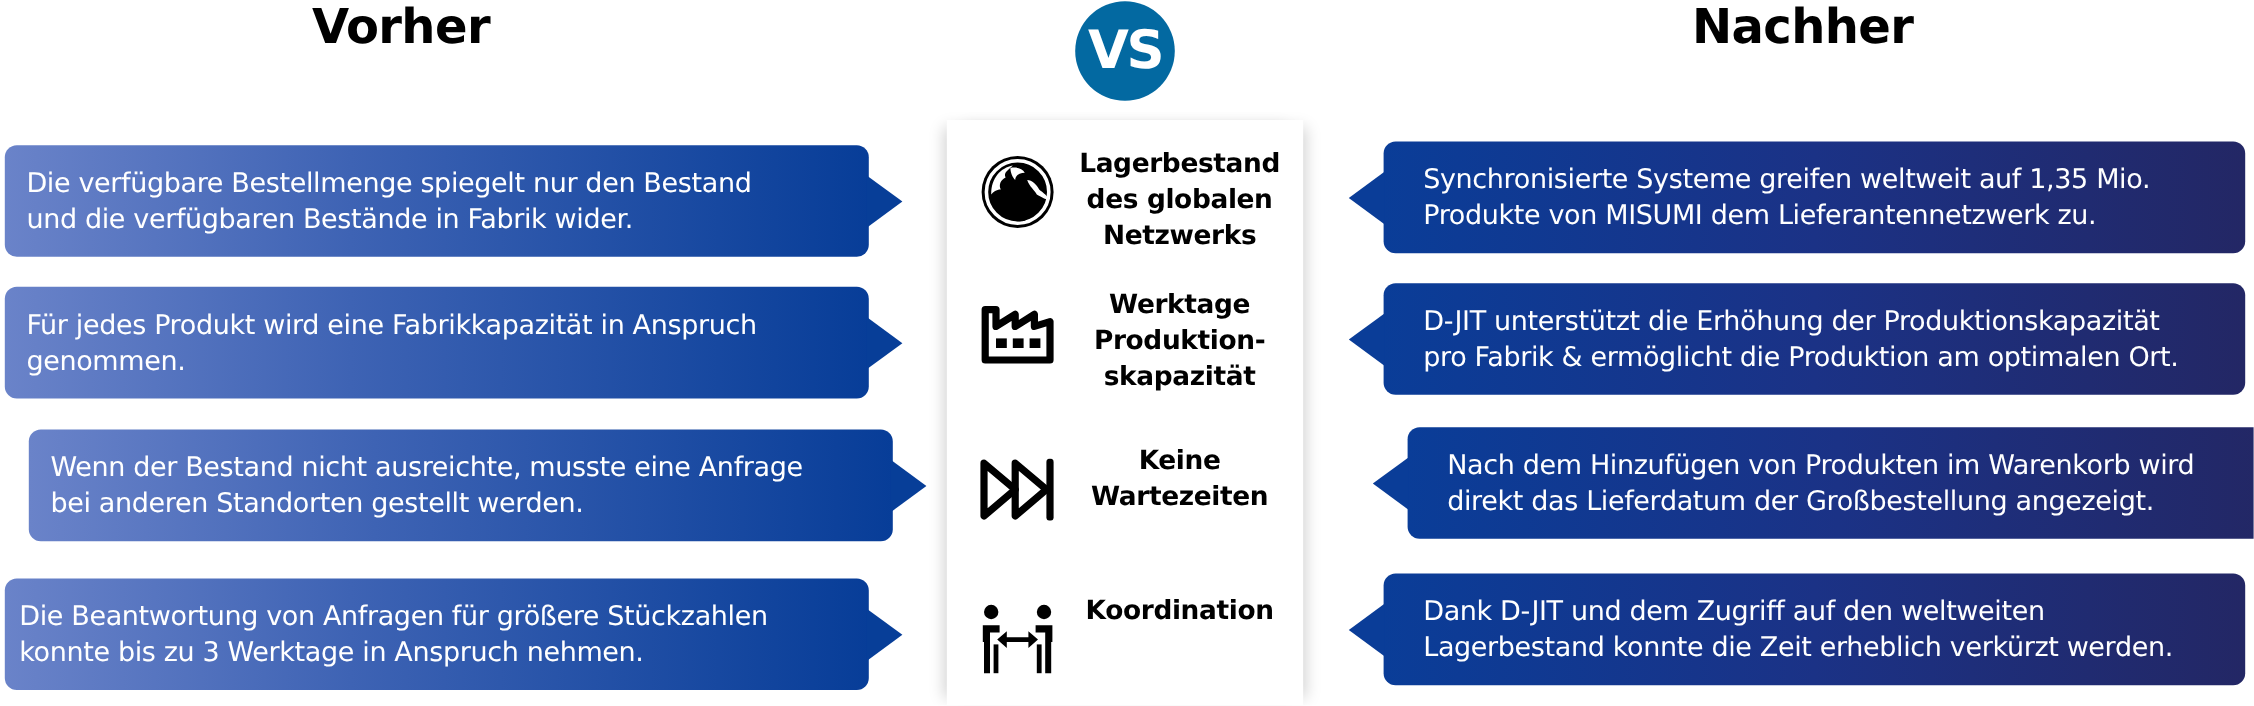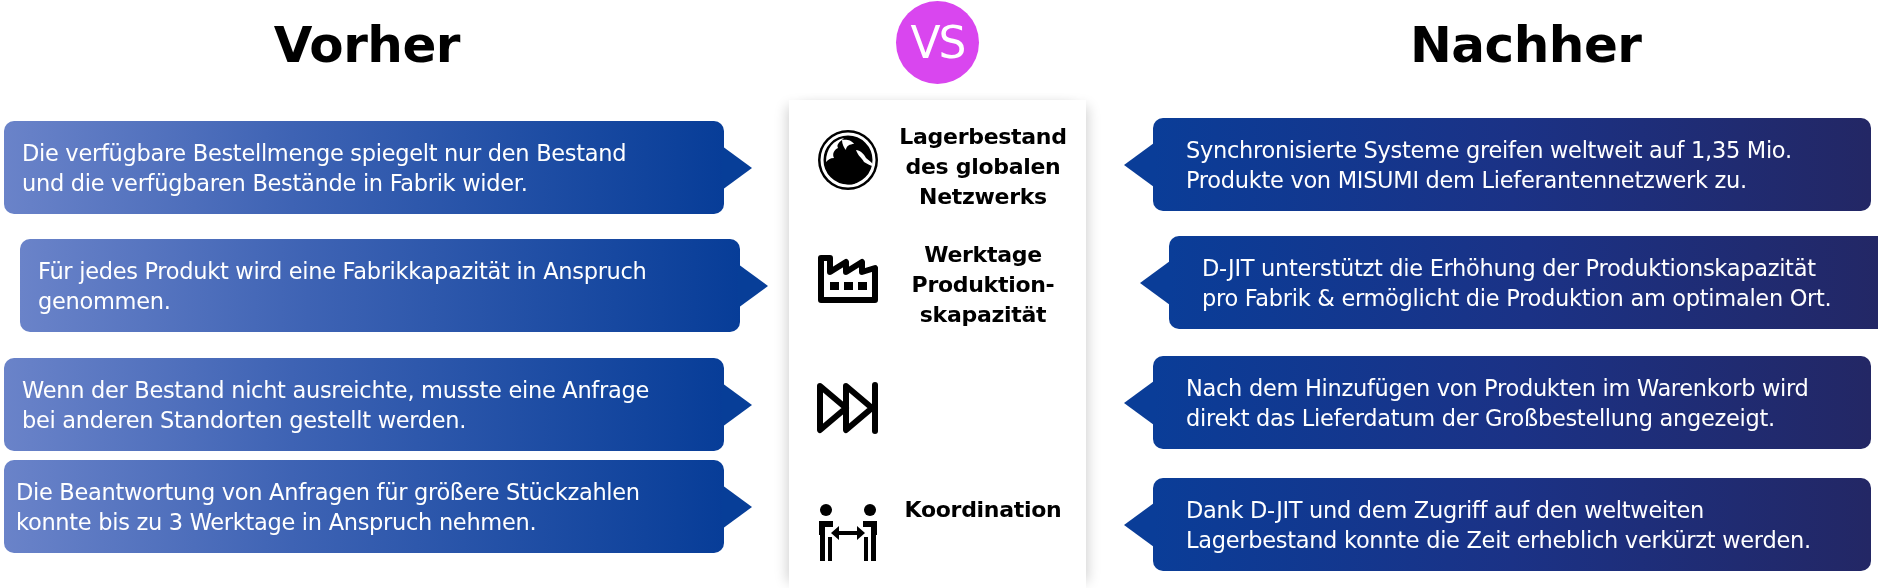--- a/index.html
+++ b/index.html
@@ -1,30 +1,30 @@
 <!DOCTYPE html>
 <html><head>
 <meta charset="utf-8">
 <style>
   html, body { margin: 0; padding: 0; }
   body {
     width: 1878px; height: 588px; background: #ffffff; position: relative; overflow: hidden;
     font-family: "Liberation Sans", "DejaVu Sans", sans-serif;
   }
   .heading {
-    position: absolute; top: 16px; font-weight: bold; font-size: 50px; color: #000;
-    font-family: "DejaVu Sans", sans-serif; letter-spacing: -0.5px; text-align: right;
+    position: absolute; top: 0; font-weight: bold; font-size: 40px; color: #000;
+    font-family: "DejaVu Sans", sans-serif; letter-spacing: -0.5px; text-align: left;
   }
   #heading-before { left: 260px; width: 200px; }
   #heading-after  { left: 1410px; width: 200px; }
 
   .vs-badge {
     position: absolute; left: 896px; top: 1px; width: 83px; height: 83px; border-radius: 50%;
-    background: #d946ef; color: #ffffff; display: flex; align-items: center; justify-content: center;
-    font-family: "DejaVu Sans", sans-serif; font-weight: 400; font-size: 44px; letter-spacing: -2px;
+    background: #0369a1; color: #ffffff; display: flex; align-items: center; justify-content: center;
+    font-family: "DejaVu Sans", sans-serif; font-weight: 700; font-size: 44px; letter-spacing: -2px;
   }
 
   .center-panel {
     position: absolute; left: 789px; top: 100px; width: 297px; height: 488px; background: #fff;
     box-shadow: -8px 0 12px -6px rgba(0,0,0,0.18), 8px 0 12px -6px rgba(0,0,0,0.18);
   }
 
   .bubble {
     position: absolute; height: 93px; border-radius: 10px; color: #fff;
     font-family: "DejaVu Sans", sans-serif; font-size: 22.5px; line-height: 30px;
@@ -43,23 +43,23 @@
   .bubble.right {
     left: 1153px; width: 718px; padding-left: 33px; padding-right: 10px;
     background: linear-gradient(90deg, #0a3d98 0%, #1b3286 50%, #232765 100%);
   }
   .bubble.right::before {
     content: ""; position: absolute; left: -29px; top: 50%; margin-top: -22px;
     border-top: 22px solid transparent; border-bottom: 22px solid transparent;
     border-right: 30px solid #0a3d98;
   }
   .row0 { top: 121px; }
-  .row1 { top: 239px; margin-left: 16px; }
-  .row2 { top: 358px; }
-  .row3 { top: 460px; }
+  .row1 { top: 239px; }
+  .row2 { top: 358px; margin-left: 20px; }
+  .row3 { top: 482px; }
   .bubble.right.row0 { top: 118px; }
   .bubble.right.row1 { top: 236px; }
   .bubble.right.row2 { top: 356px; }
   .bubble.right.row3 { top: 478px; }
 
   .feature {
     position: absolute; left: 810px; width: 270px; display: flex; 
   }
   .feature .icon { width: 76px; height: 76px; flex: 0 0 76px; display: flex; align-items: center; justify-content: center; }
   .feature .label {
@@ -141,20 +141,24 @@
 </div>
 
 <div class="feature f2">
   <div class="icon">
     <svg width="66" height="52" viewBox="0 0 66 52">
       <path d="M5 4 L31 26 L5 48 Z" fill="none" stroke="#000" stroke-width="6" stroke-linejoin="round"></path>
       <path d="M31 4 L57 26 L31 48 Z" fill="none" stroke="#000" stroke-width="6" stroke-linejoin="round"></path>
       <line x1="60" y1="3" x2="60" y2="49" stroke="#000" stroke-width="6" stroke-linecap="round"></line>
     </svg>
   </div>
+  <div class="label">
+    <span>Keine</span>
+    <span>Wartezeiten</span>
+  </div>
 </div>
 
 <div class="feature f3">
   <div class="icon">
     <svg width="66" height="60" viewBox="0 0 66 60">
       <circle cx="11" cy="7" r="6" fill="#000"></circle>
       <circle cx="55" cy="7" r="6" fill="#000"></circle>
       <path d="M4 18 L18 18 L18 24 L10 24 L10 58 L5 58 L5 32 L4 32 Z" fill="#000"></path>
       <rect x="13" y="34" width="4" height="24" fill="#000"></rect>
       <path d="M62 18 L48 18 L48 24 L56 24 L56 58 L61 58 L61 32 L62 32 Z" fill="#000"></path>

